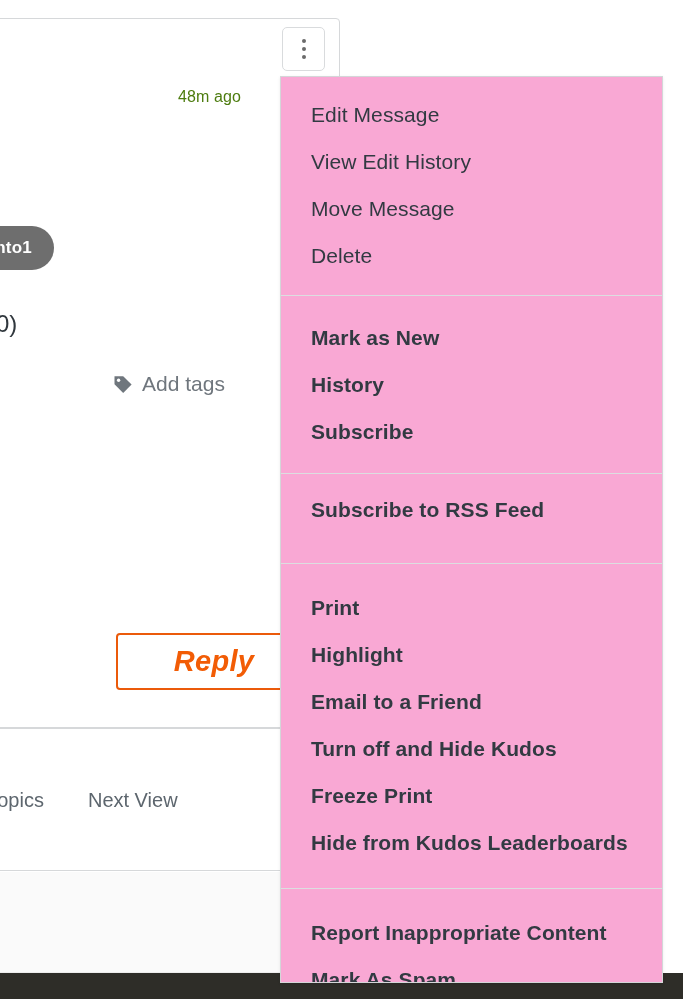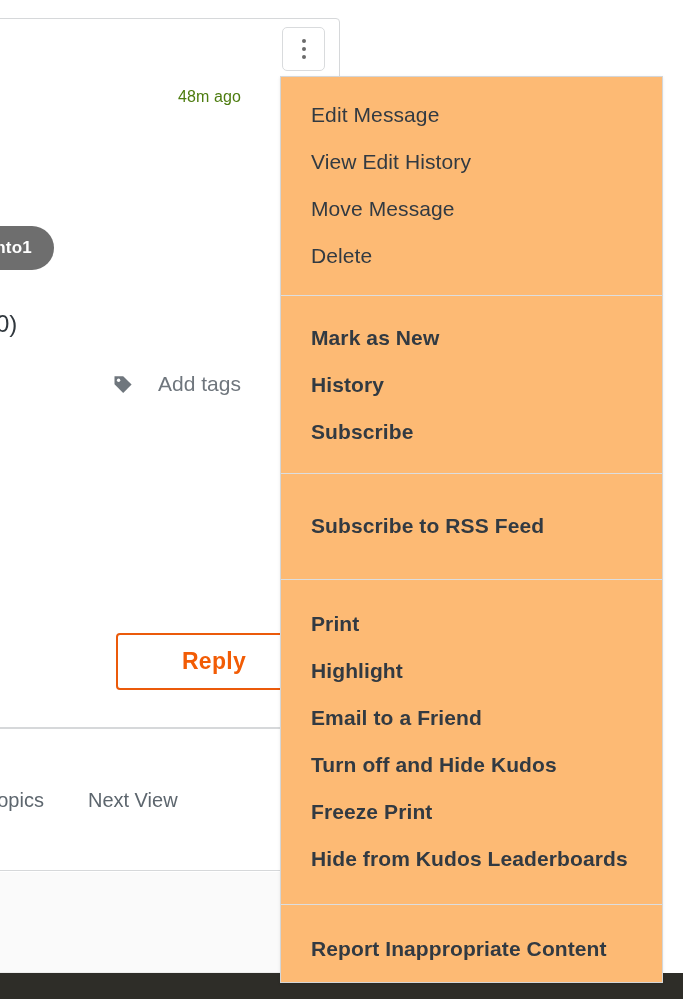--- a/index.html
+++ b/index.html
@@ -101,21 +101,21 @@
     white-space: nowrap;
   }
 
   
   .add-tags {
     position: absolute;
     left: 112px;
     top: 372px;
     display: flex;
     align-items: center;
-    gap: 24px;
+    gap: 8px;
     cursor: pointer;
   }
   .add-tags-label {
     font-size: 21px;
     color: #6f767d;
     white-space: nowrap;
   }
   .tag-icon svg { display: block; }
 
   
@@ -129,23 +129,24 @@
     background: #ffffff;
     border: 2px solid #eb5a0a;
     border-radius: 4px;
     display: flex;
     align-items: center;
     justify-content: center;
     cursor: pointer;
   }
   .reply-label {
     color: #f25c05;
-    font-size: 23px;
+    font-size: 29px;
     font-weight: bold;
     letter-spacing: 0.3px;
+    font-style: italic;
   }
 
   
   .topic-nav {
     position: absolute;
     left: -40px;
     top: 728px;
     width: 380px;
     height: 143px;
     box-sizing: border-box;
@@ -197,21 +198,21 @@
   }
 
   
   .dropdown-menu {
     position: absolute;
     left: 280px;
     top: 76px;
     width: 383px;
     height: 907px;
     box-sizing: border-box;
-    background: #fdba74;
+    background: #f9a8d4;
     border: 1px solid #d4d6d8;
     border-top: 1px solid #d4d6d8;
     box-shadow: 0 1px 3px rgba(0,0,0,0.08);
     z-index: 10;
     overflow: hidden;
   }
   .menu-group {
     padding: 16px 0 14px 0;
   }
   .menu-group + .menu-group {
@@ -225,21 +226,21 @@
     padding-left: 30px;
     font-size: 21px;
     color: #323a42;
     white-space: nowrap;
     cursor: pointer;
     letter-spacing: 0.1px;
   }
   
   .group-0 { padding-top: 14px; padding-bottom: 16px; }
   .group-1 { padding-top: 18px; padding-bottom: 18px; }
-  .group-2 { padding-top: 28px; padding-bottom: 30px; }
+  .group-2 { padding-top: 12px; padding-bottom: 30px; }
   .group-3 { padding-top: 20px; padding-bottom: 22px; }
   .group-4 { padding-top: 20px; padding-bottom: 20px; }
 </style>
 </head>
 <body>
 
 <div class="page-bg"></div>
 
 <div class="message-card"></div>
 

